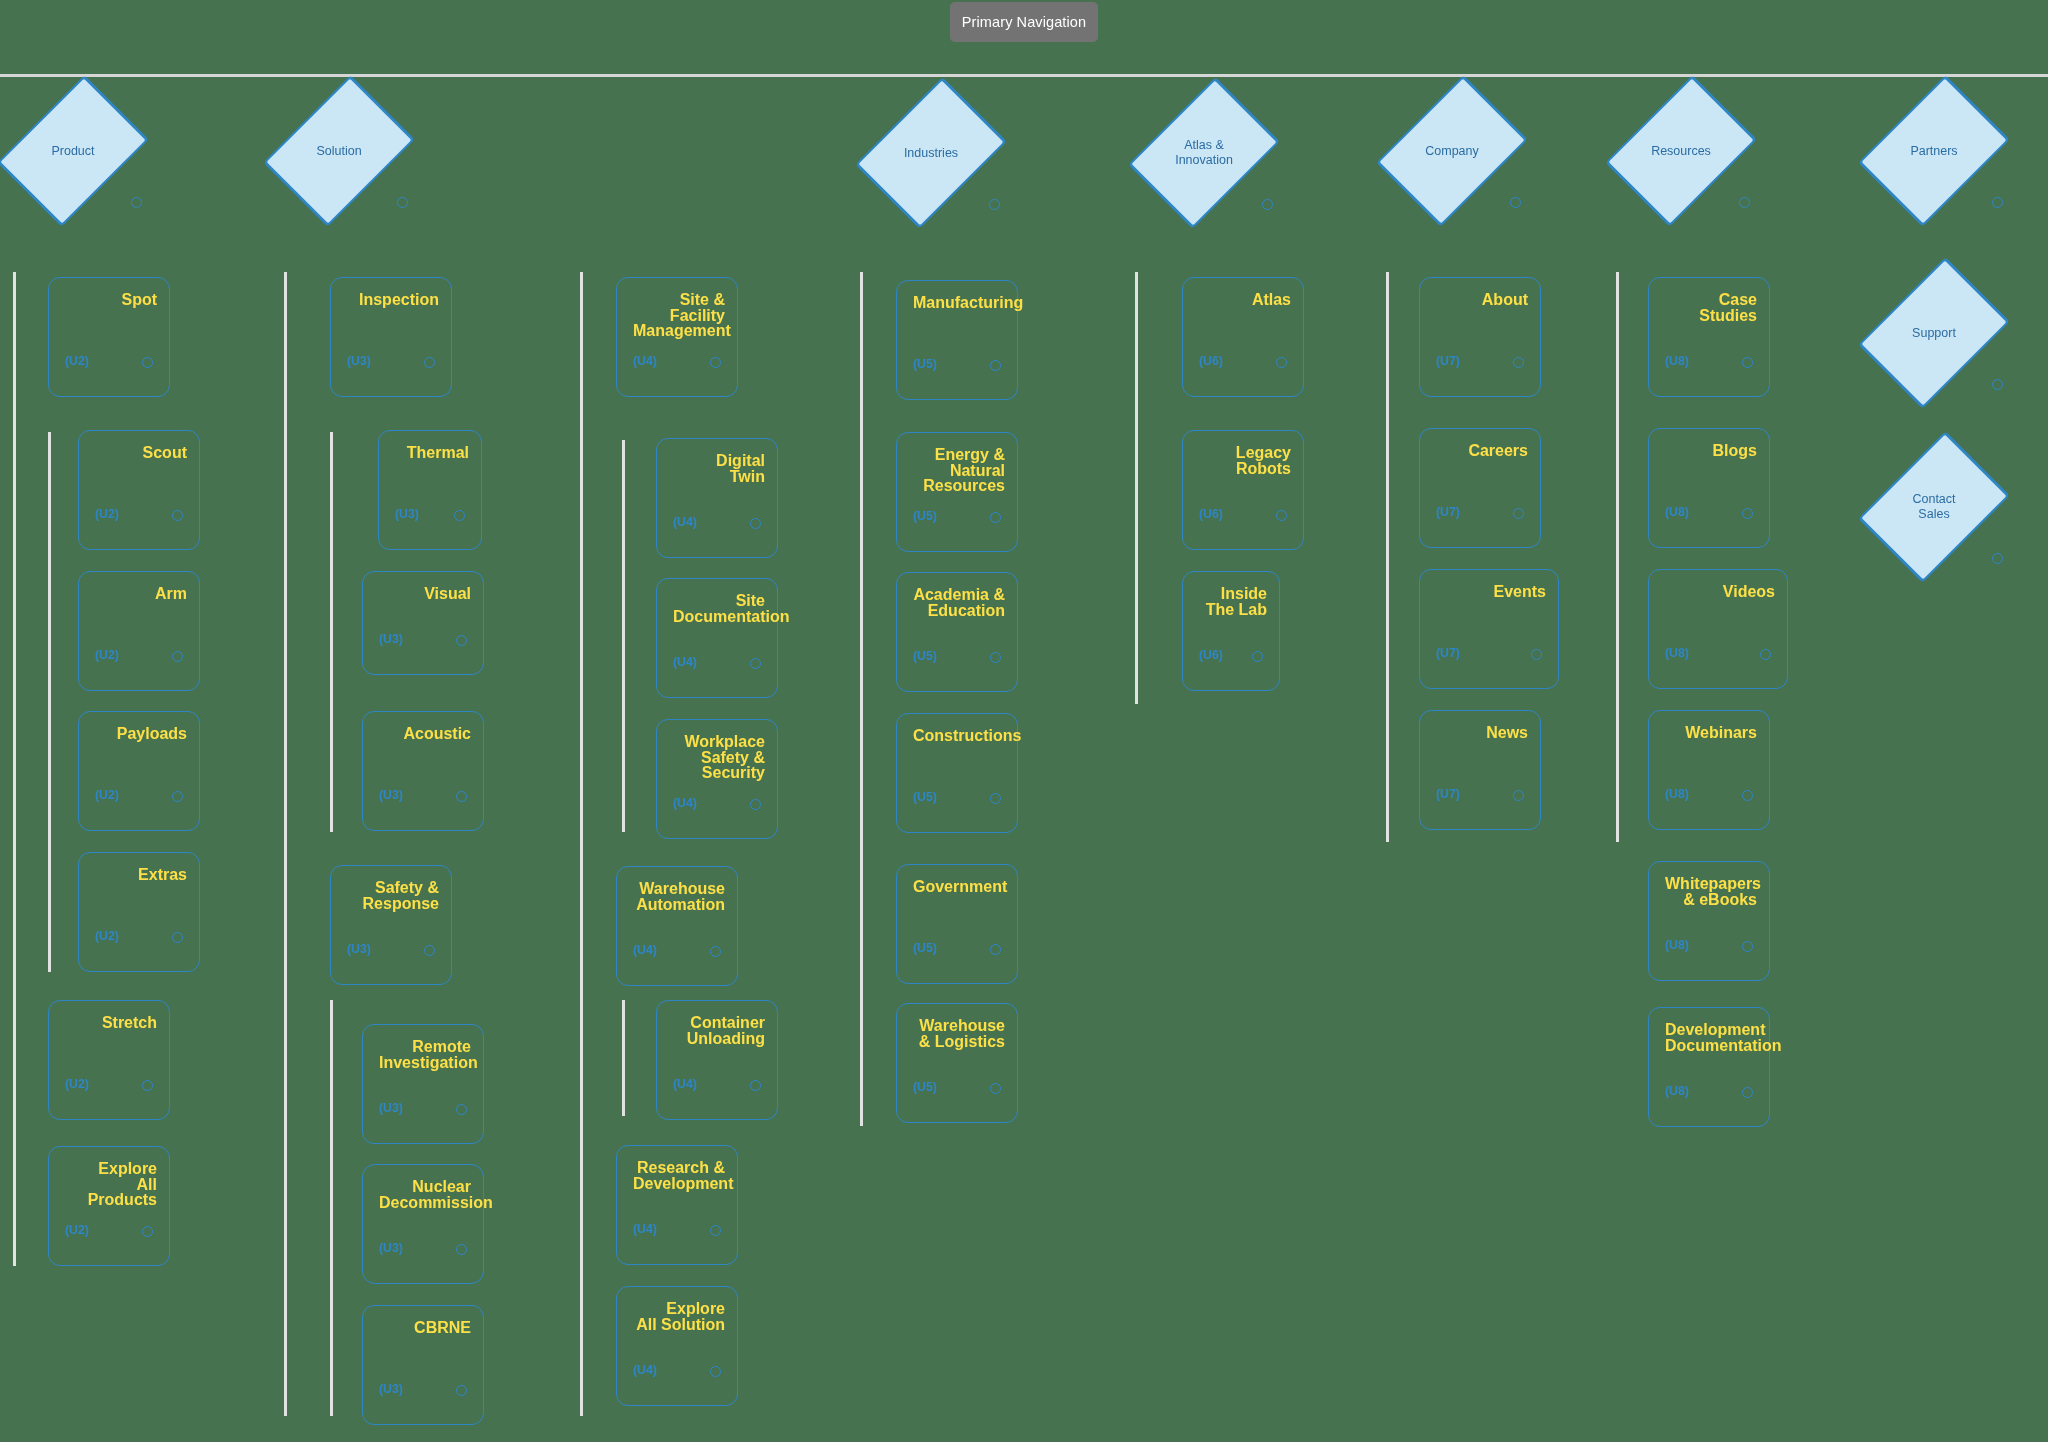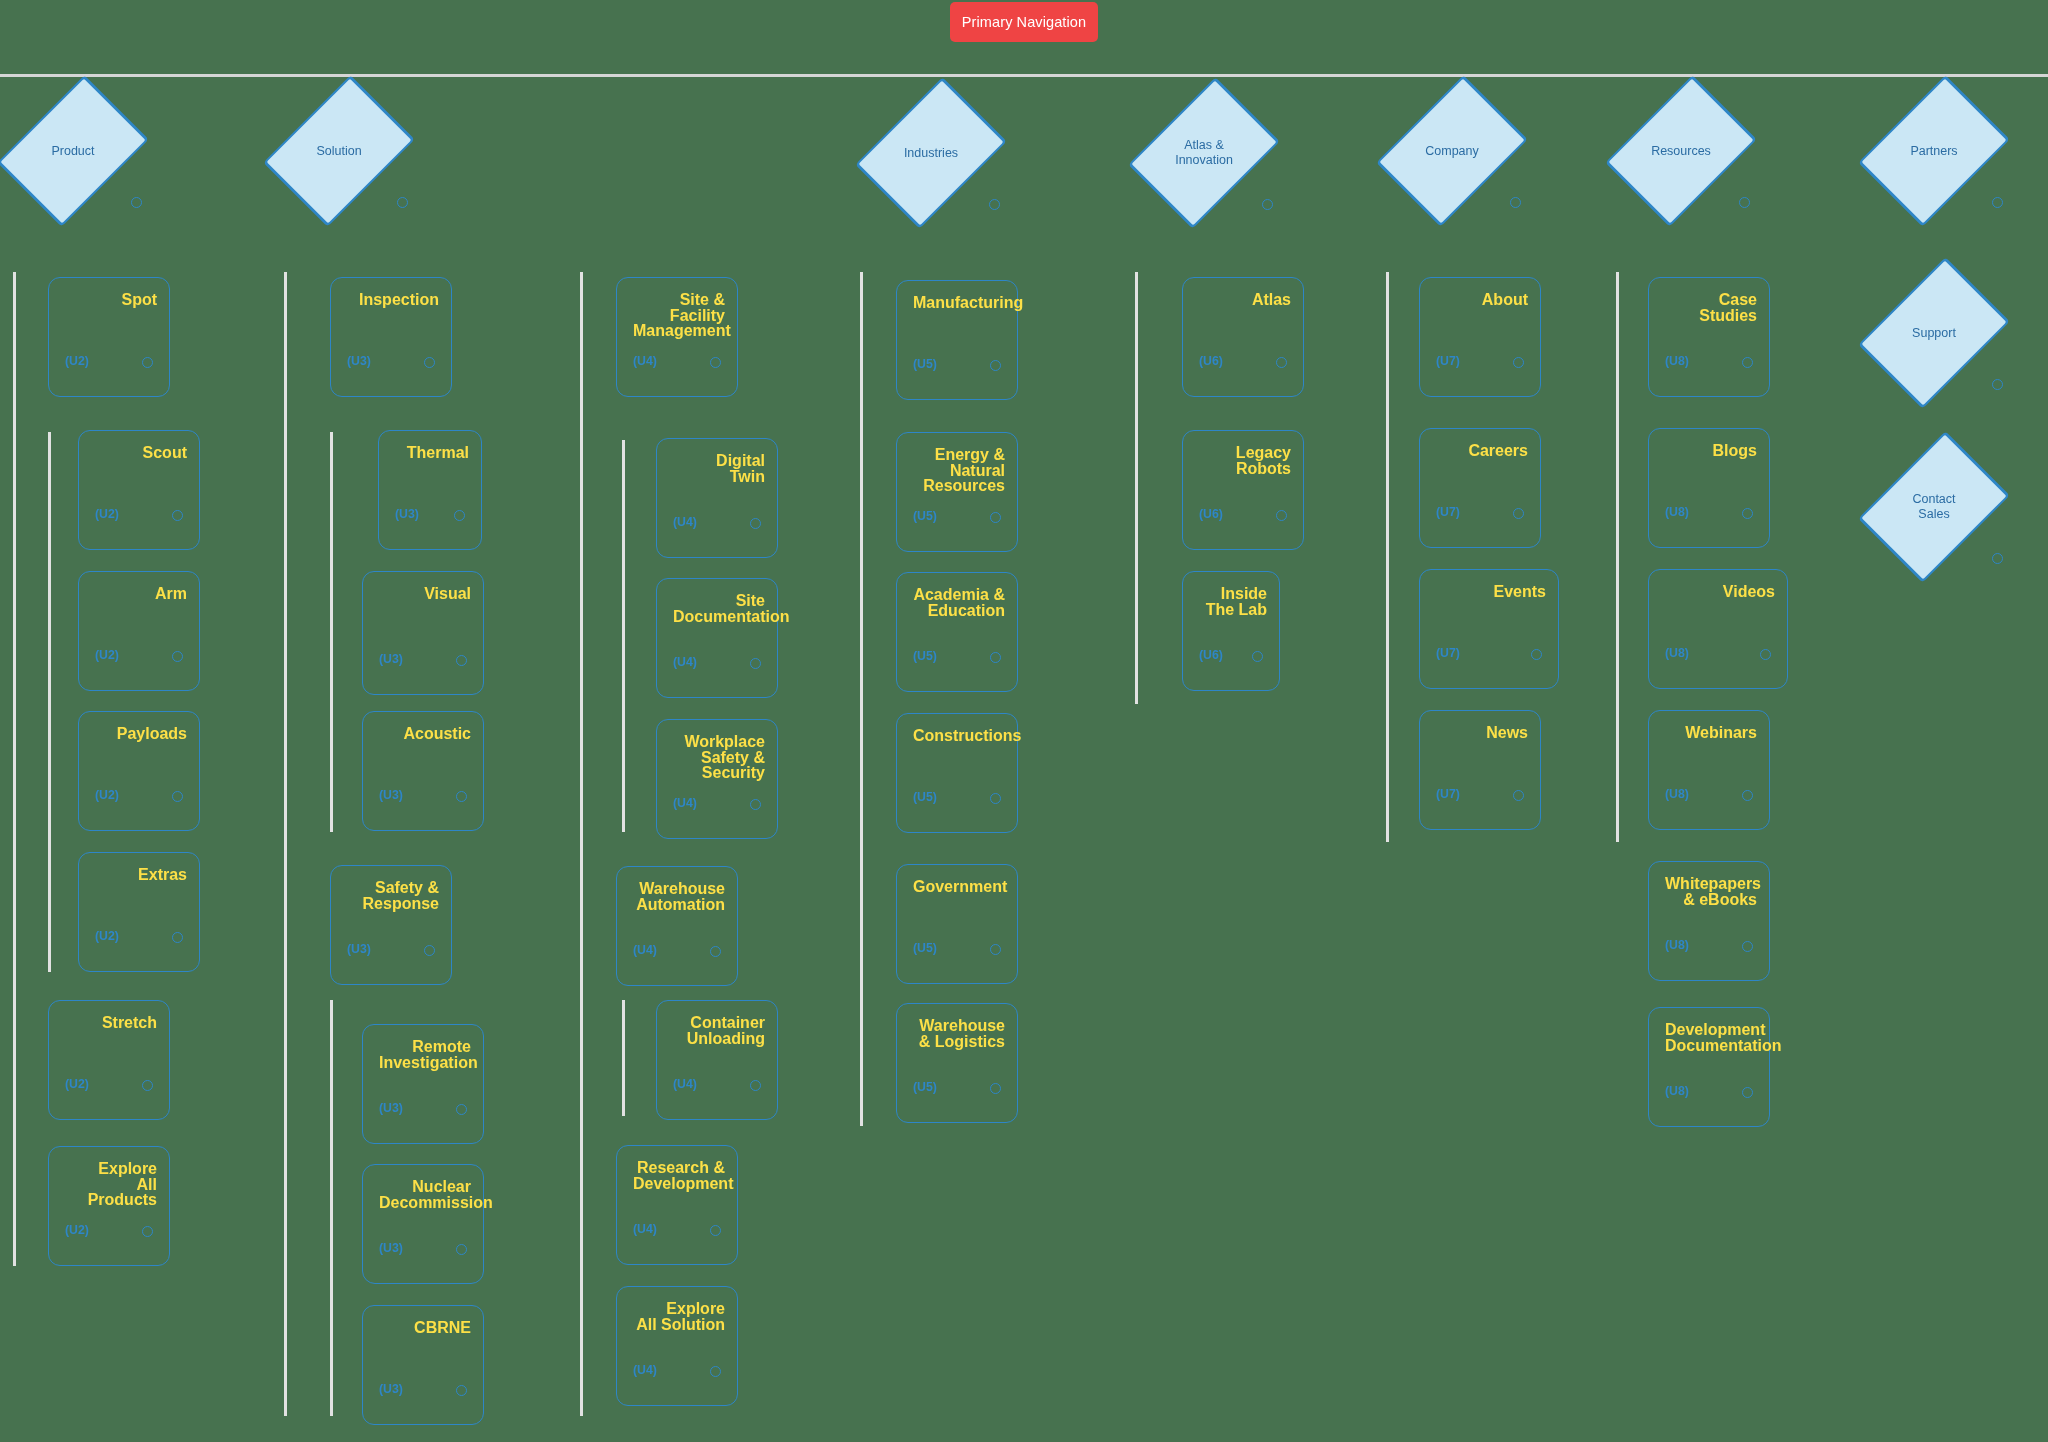--- a/index.html
+++ b/index.html
@@ -17,21 +17,21 @@
     overflow: hidden;
   }
 
   
   .top-badge {
     position: absolute;
     left: 950px;
     top: 2px;
     width: 148px;
     height: 40px;
-    background: #ef4444;
+    background: #737373;
     border-radius: 5px;
     color: #ffffff;
     font-size: 14.5px;
     display: flex;
     align-items: center;
     justify-content: center;
     letter-spacing: .1px;
   }
   .header-rule {
     position: absolute;
@@ -235,21 +235,21 @@
       <div class="card" style="left: 330px; top: 277px; width: 122px; height: 120px;">
         <div class="ctitle">Inspection</div>
         <div class="cmeta">(U3)</div>
         <div class="chandle"></div>
       </div>
       <div class="card" style="left: 378px; top: 430px; width: 104px; height: 120px; padding-left: 12px;">
         <div class="ctitle">Thermal</div>
         <div class="cmeta">(U3)</div>
         <div class="chandle"></div>
       </div>
-      <div class="card" style="left: 362px; top: 571px; width: 122px; height: 124px;">
+      <div class="card" style="left: 362px; top: 571px; width: 122px; height: 104px;">
         <div class="ctitle">Visual</div>
         <div class="cmeta">(U3)</div>
         <div class="chandle"></div>
       </div>
       <div class="card" style="left: 362px; top: 711px; width: 122px; height: 120px;">
         <div class="ctitle">Acoustic</div>
         <div class="cmeta">(U3)</div>
         <div class="chandle"></div>
       </div>
       <div class="card" style="left: 330px; top: 865px; width: 122px; height: 120px;">

